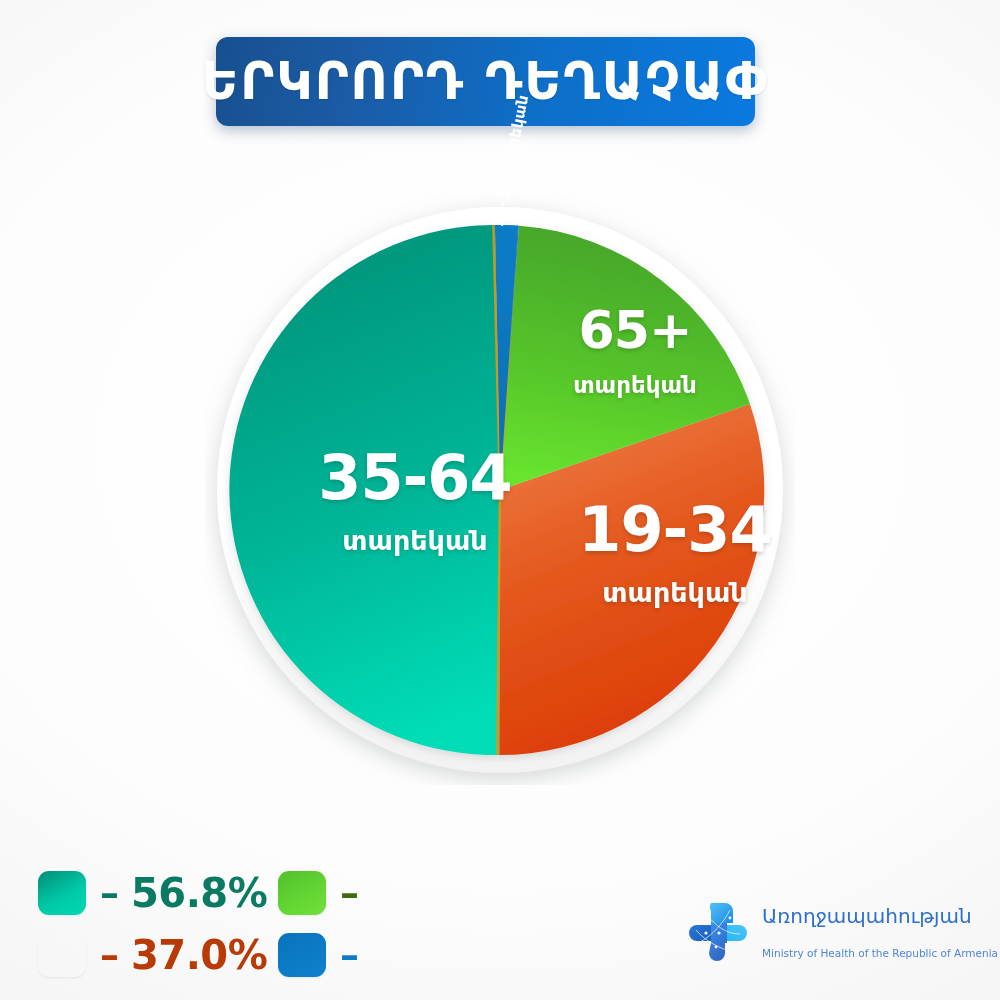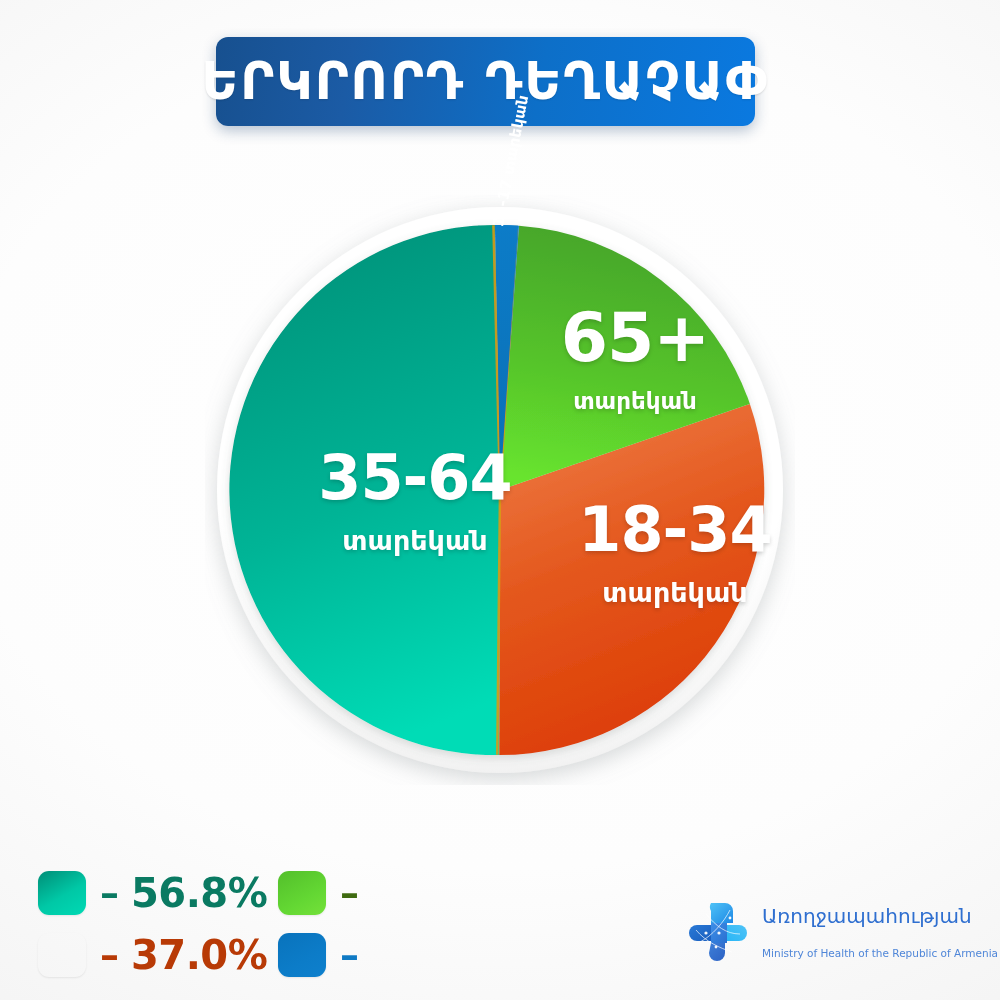--- a/index.html
+++ b/index.html
@@ -75,21 +75,21 @@
   .slice-label .small {
     display: block;
     font-size: 27px;
     font-weight: bold;
     line-height: 1.15;
     margin-top: 16px;
   }
   #label-3564 { left: 80px; top: 253px; width: 260px; }
   #label-1834 { left: 345px; top: 305px; width: 250px; }
   #label-65   { left: 330px; top: 110px; width: 200px; }
-  #label-65 .big { font-size: 68px; }
+  #label-65 .big { font-size: 52px; }
   #label-65 .small { font-size: 23px; }
 
   #label-1217 {
     position: absolute;
     left: 284px;
     top: 30px;
     width: 150px;
     transform: rotate(-79deg);
     transform-origin: 0 0;
     color: #ffffff;
@@ -233,21 +233,21 @@
 
       <path d="M 295 295 L 318.2 31.2 A 265 265 0 0 0 296.5 30.05 Z" fill="url(#gradBlue)" transform="rotate(-1.1 295 295)"></path>
     </svg>
 
     <div class="slice-label" id="label-3564">
       <span class="big">35-64</span>
       <span class="small">տարեկան</span>
     </div>
 
     <div class="slice-label" id="label-1834">
-      <span class="big">18-34</span>
+      <span class="big">19-34</span>
       <span class="small">տարեկան</span>
     </div>
 
     <div class="slice-label" id="label-65">
       <span class="big">65+</span>
       <span class="small">տարեկան</span>
     </div>
 
     <div id="label-1217">12-17 տարեկան</div>
   </div>

